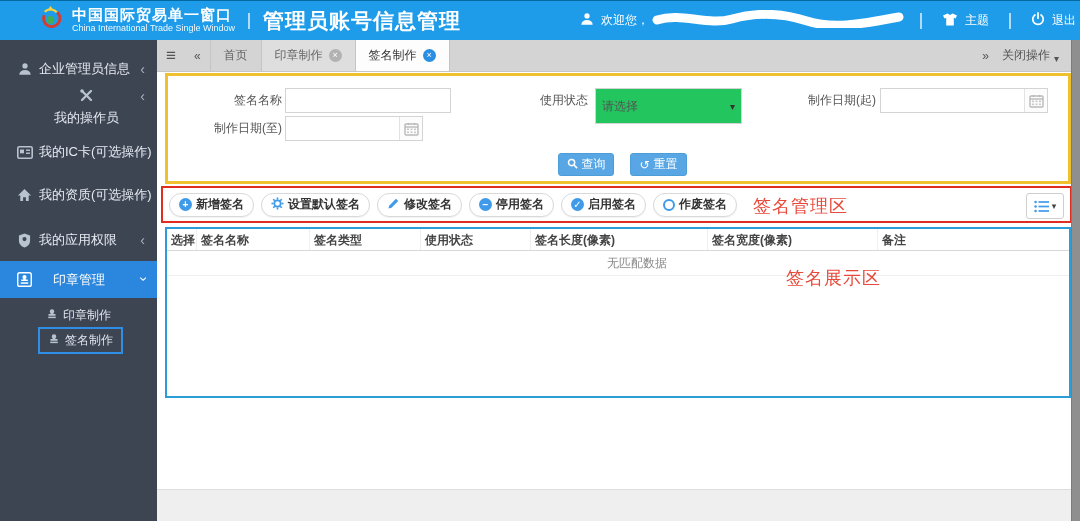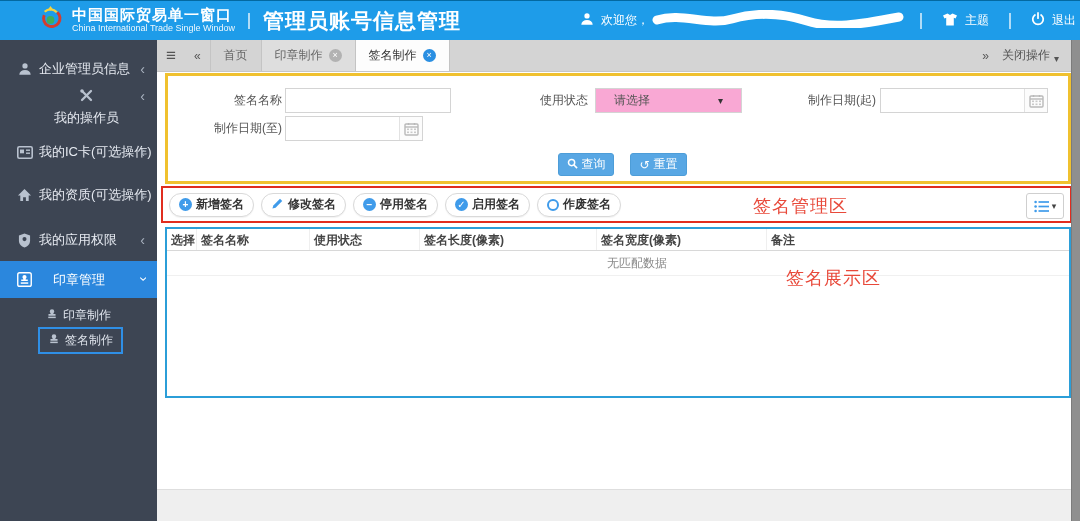--- a/index.html
+++ b/index.html
@@ -57,22 +57,22 @@
   .query-box { position:absolute; left:8px; top:33px; width:906px; height:111px;
                border:3px solid #f0c12f; background:#fff; }
   .q-label { position:absolute; height:25px; line-height:25px; font-size:12px; color:#555; text-align:right; }
   .q-input { position:absolute; height:25px; border:1px solid #d4d4d4; background:#fff; font-size:12px;
              color:#333; padding:0 5px; outline:none; }
   .date-wrap { position:absolute; height:25px; border:1px solid #d4d4d4; background:#fff; }
   .date-wrap input { position:absolute; left:0; top:0; bottom:0; width:calc(100% - 24px); border:none;
                      outline:none; font-size:12px; padding:0 5px; }
   .date-btn { position:absolute; right:0; top:0; bottom:0; width:23px; border-left:1px solid #e2e2e2;
               display:flex; align-items:center; justify-content:center; cursor:pointer; background:#fcfcfc; }
-  .q-select { position:absolute; height:25px; border:1px solid #d4d4d4; background:#f9a8d4; font-size:12px;
-              color:#555; display:flex; align-items:center; padding:0 18px; cursor:pointer; }
+  .q-select { position:absolute; height:36px; border:1px solid #d4d4d4; background:#22c55e; font-size:12px;
+              color:#555; display:flex; align-items:center; padding:0 6px; cursor:pointer; }
   .q-select .sel-caret { margin-left:auto; color:#333; font-size:10px; }
   .annotation { position:absolute; color:#e8493a; font-size:18px; letter-spacing:1px; white-space:nowrap; }
   .btn-blue { position:absolute; height:23px; background:#58a7e4; border:1px solid #4d9dd8; border-radius:3px;
               color:#fff; font-size:12px; display:flex; align-items:center; justify-content:center; gap:4px;
               cursor:pointer; }
 
   
   .toolbar-box { position:absolute; left:4px; top:146px; width:911px; height:37px;
                  border:2px solid #e02d1f; background:#fff; display:flex; align-items:center;
                  padding-left:6px; gap:7px; }
@@ -348,20 +348,38 @@
     </div>
 
     <div class="toolbar-box">
       <div class="pill">
         <span class="ci">+</span>
         <span>新增签名</span>
       </div>
       <div class="pill">
         <span>
           <svg width="13" height="13" viewBox="0 0 14 14">
+            <g stroke="#3f9bea" stroke-width="1.8">
+              <line x1="7" y1="0.5" x2="7" y2="2.8"></line>
+                <line x1="7" y1="11.2" x2="7" y2="13.5"></line>
+              <line x1="0.5" y1="7" x2="2.8" y2="7"></line>
+                <line x1="11.2" y1="7" x2="13.5" y2="7"></line>
+              <line x1="2.4" y1="2.4" x2="4" y2="4"></line>
+                <line x1="10" y1="10" x2="11.6" y2="11.6"></line>
+              <line x1="11.6" y1="2.4" x2="10" y2="4"></line>
+                <line x1="2.4" y1="11.6" x2="4" y2="10"></line>
+            </g>
+            <circle cx="7" cy="7" r="3.4" fill="none" stroke="#3f9bea" stroke-width="1.8"></circle>
+          </svg>
+        </span>
+        <span>设置默认签名</span>
+      </div>
+      <div class="pill">
+        <span>
+          <svg width="13" height="13" viewBox="0 0 14 14">
             <path d="M1.5 12.5 l1 -3.4 7.2 -7.2 2.4 2.4 -7.2 7.2 z" fill="#3f9bea"></path>
           </svg>
         </span>
         <span>修改签名</span>
       </div>
       <div class="pill">
         <span class="ci">−</span>
         <span>停用签名</span>
       </div>
       <div class="pill">
@@ -389,20 +407,21 @@
           </g>
         </svg>
         <span class="sel-caret">▾</span>
       </div>
     </div>
 
     <div class="table-box">
       <div class="thead">
         <div class="th c0">选择</div>
         <div class="th c1">签名名称</div>
+        <div class="th c2">签名类型</div>
         <div class="th c3">使用状态</div>
         <div class="th c5">签名长度(像素)</div>
         <div class="th c6">签名宽度(像素)</div>
         <div class="th c7">备注</div>
       </div>
       <div class="empty-row">无匹配数据</div>
       <span class="annotation" style="left:619px; top:37px;">签名展示区</span>
     </div>
 
     <div class="footer-band"></div>

